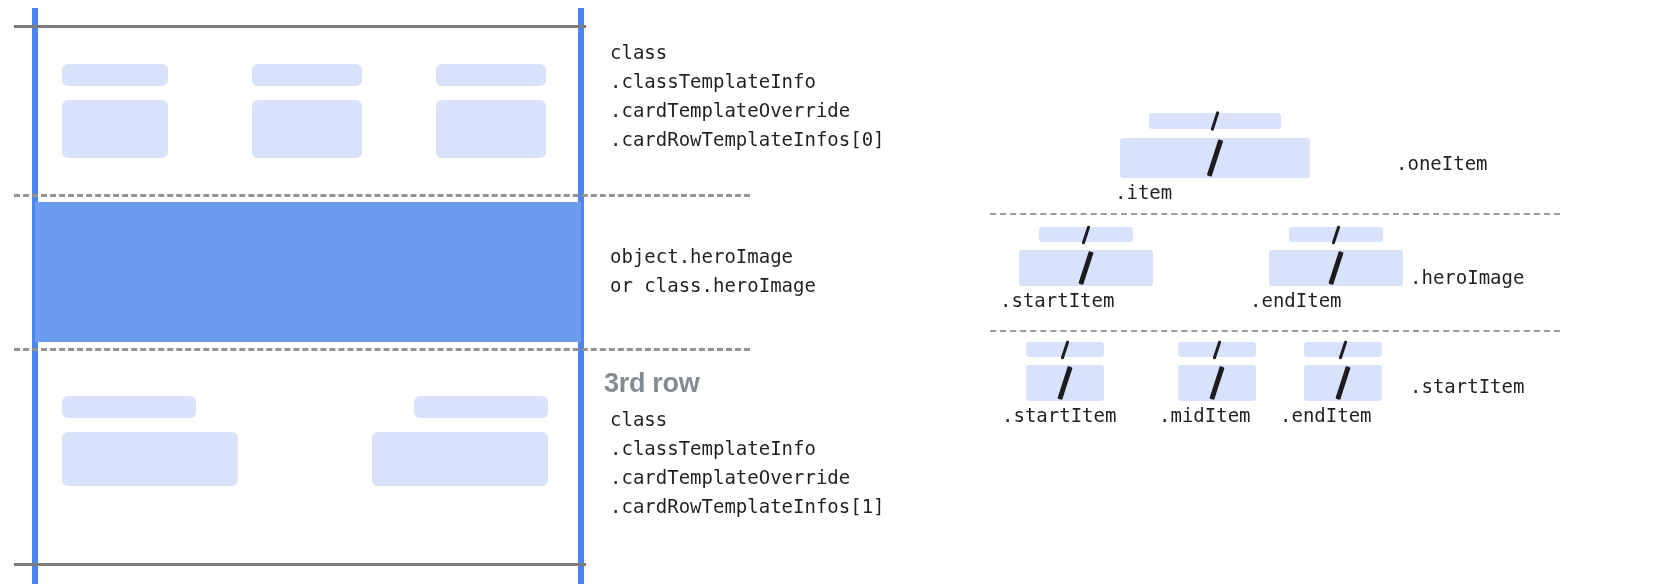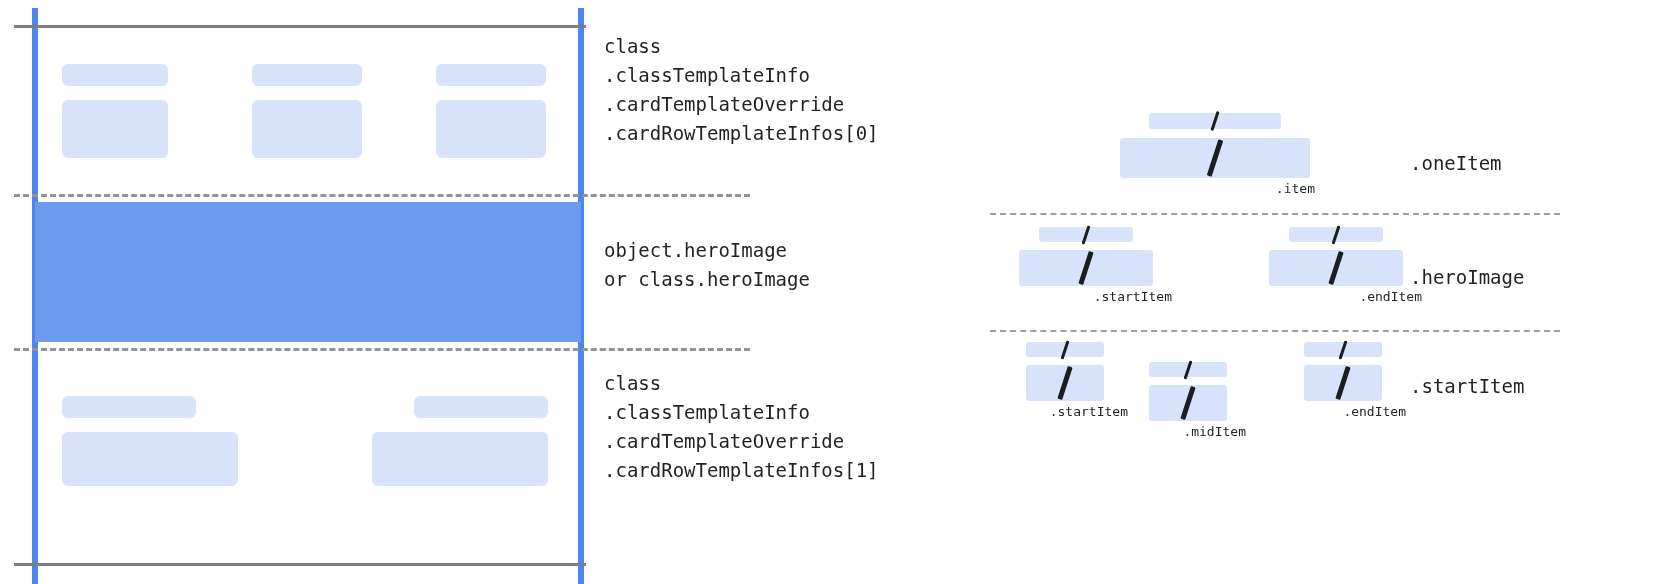--- a/index.html
+++ b/index.html
@@ -82,21 +82,21 @@
     line-height: 1.1;
     margin: 0 0 4px 0;
     white-space: pre;
   }
   .annot-code {
     font-family: "DejaVu Sans Mono", monospace;
     font-size: 19px;
     color: #1f2124;
     line-height: 1.53;
     white-space: pre;
-    margin: 0;
+    margin: 6px;
   }
 
   
   #item-diagram {
     position: absolute;
     left: 960px; top: 0;
     width: 716px; height: 584px;
   }
   .item-dashed {
     position: absolute;
@@ -118,23 +118,23 @@
   .slash {
     position: absolute;
     left: 50%;
     top: 50%;
     transform: translate(-50%, -50%) rotate(18deg);
     background: #1b1d20;
     border-radius: 1px;
   }
   .item-label {
     font-family: "DejaVu Sans Mono", monospace;
-    font-size: 13px;
+    font-size: 19px;
     color: #1f2124;
-    text-align: right;
+    text-align: left;
     white-space: pre;
     margin-top: 3px;
   }
   .group-label {
     position: absolute;
     font-family: "DejaVu Sans Mono", monospace;
     font-size: 19px;
     color: #1f2124;
     white-space: pre;
   }
@@ -181,39 +181,40 @@
 .cardTemplateOverride
 .cardRowTemplateInfos[0]</div>
 </div>
 
 <div class="annot" style="top:236px;">
   <div class="annot-code">object.heroImage
 or class.heroImage</div>
 </div>
 
 <div class="annot" style="top:369px;">
+  <div class="annot-title">3rd row</div>
   <div class="annot-code">class
 .classTemplateInfo
 .cardTemplateOverride
 .cardRowTemplateInfos[1]</div>
 </div>
 
 <div id="item-diagram">
 
   <div>
     <div class="item-cell" style="left:155px; top:113px; width:200px;">
       <div class="item-bar" style="width:132px; height:16px;">
         <span class="slash" style="width:3px; height:20px;"></span>
       </div>
       <div class="item-bar" style="width:190px; height:40px; margin-top:9px;">
         <span class="slash" style="width:5px; height:38px;"></span>
       </div>
       <div class="item-label">.item</div>
     </div>
-    <div class="group-label" style="left:450px; top:152px;">.oneItem</div>
+    <div class="group-label" style="left:436px; top:152px;">.oneItem</div>
   </div>
 
   <div class="item-dashed" style="top:213px;"></div>
 
   <div>
     <div class="item-cell" style="left:40px; top:227px; width:172px;">
       <div class="item-bar" style="width:94px; height:15px;">
         <span class="slash" style="width:3px; height:19px;"></span>
       </div>
       <div class="item-bar" style="width:134px; height:36px; margin-top:8px;">
@@ -241,21 +242,21 @@
     <div class="item-cell" style="left:42px; top:342px; width:126px;">
       <div class="item-bar" style="width:78px; height:15px;">
         <span class="slash" style="width:3px; height:19px;"></span>
       </div>
       <div class="item-bar" style="width:78px; height:36px; margin-top:8px;">
         <span class="slash" style="width:5px; height:34px;"></span>
       </div>
       <div class="item-label">.startItem</div>
     </div>
 
-    <div class="item-cell" style="left:170px; top:342px; width:116px;margin-top:20px;">
+    <div class="item-cell" style="left:199px; top:342px; width:116px;">
       <div class="item-bar" style="width:78px; height:15px;">
         <span class="slash" style="width:3px; height:19px;"></span>
       </div>
       <div class="item-bar" style="width:78px; height:36px; margin-top:8px;">
         <span class="slash" style="width:5px; height:34px;"></span>
       </div>
       <div class="item-label">.midItem</div>
     </div>
 
     <div class="item-cell" style="left:320px; top:342px; width:126px;">

